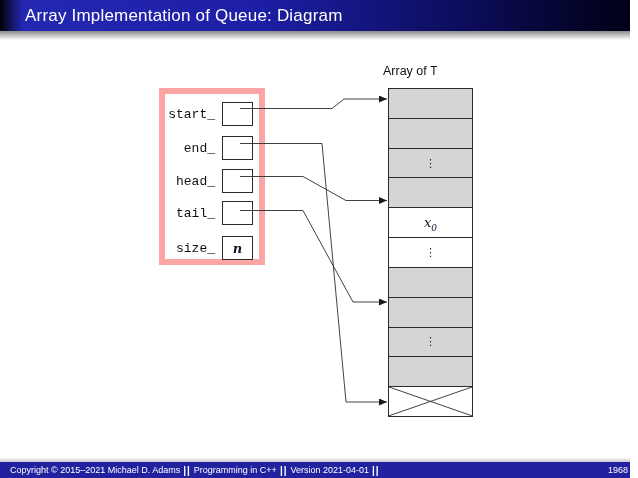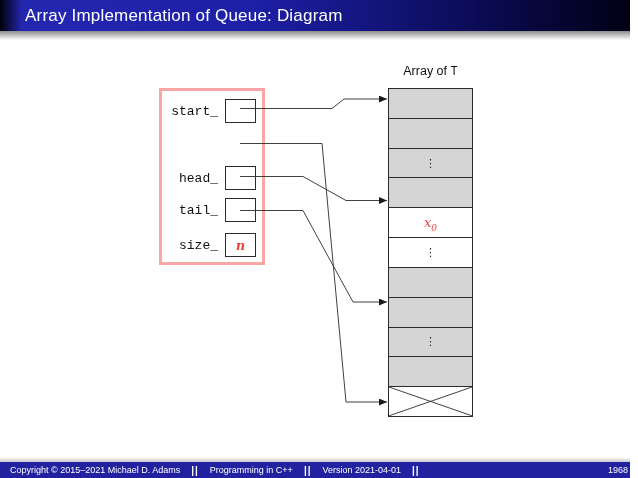--- a/index.html
+++ b/index.html
@@ -10,32 +10,32 @@
   .titlebar{position:absolute;left:0;top:0;width:638px;height:31px;
     background:linear-gradient(90deg,#000006 0px,#2427b0 22px,#1d1fa6 40%,#0b0b55 75%,#000012 100%);
     display:flex;align-items:center;}
   .title{color:#ffffff;font-size:17px;padding-left:25px;letter-spacing:.2px;}
   .titlebar-shadow{position:absolute;left:0;top:31px;width:638px;height:9px;
     background:linear-gradient(180deg,#8d8d8d,#fdfdfd);}
 
   
   .queue-title{position:absolute;left:159px;top:64px;width:106px;text-align:center;
     font-size:12.5px;color:#111;}
-  .array-title{position:absolute;left:383px;top:64px;width:95px;text-align:center;
+  .array-title{position:absolute;left:383px;top:64px;width:95px;text-align:left;
     font-size:12.5px;color:#111;}
   .array-title .mono{font-family:"Liberation Mono",monospace;font-size:12px;}
 
   
   .queue-box{position:absolute;left:159px;top:88px;width:106px;height:177px;
-    border:3px solid #fca5a5;box-sizing:border-box;background:#fff;}
+    border:6px solid #fca5a5;box-sizing:border-box;background:#fff;}
   .qrow{position:absolute;right:6px;height:24px;display:flex;align-items:center;gap:7px;}
   .qlabel{font-family:"Liberation Mono",monospace;font-size:13px;color:#111;white-space:pre;}
   .qcell{width:31px;height:24px;border:1px solid #2b2b2b;box-sizing:border-box;background:#fff;
     display:flex;align-items:center;justify-content:center;flex:none;}
-  .math{font-family:"DejaVu Serif",serif;font-style:italic;font-size:13px;color:#ef4444;}
+  .math{font-family:"DejaVu Serif",serif;font-style:italic;font-size:13px;color:#0f172a;}
   .qcell .math{font-weight:600;}
 
   
   .array-box{position:absolute;left:388px;top:88px;width:85px;height:329px;
     border:1px solid #2b2b2b;box-sizing:border-box;display:flex;flex-direction:column;background:#fff;}
   .acell{flex:1;display:flex;align-items:center;justify-content:center;
     border-top:1px solid #2b2b2b;position:relative;}
   .acell:first-child{border-top:none;}
   .acell.gray{background:#d5d5d5;}
   .acell.white{background:#ffffff;}
@@ -46,39 +46,45 @@
 
   
   .arrows{position:absolute;left:0;top:0;width:638px;height:478px;pointer-events:none;}
   .arrows polyline{fill:none;stroke:#2b2b2b;stroke-width:0.9;}
 
   
   .footer-shadow{position:absolute;left:0;top:457px;width:638px;height:5px;
     background:linear-gradient(180deg,#ffffff,#cacaca);}
   .footerbar{position:absolute;left:0;top:462px;width:638px;height:16px;background:#2222a0;
     display:flex;align-items:center;color:#ffffff;font-size:9px;
-    padding:0 10px;box-sizing:border-box;column-gap:8px;}
+    padding:0 10px;box-sizing:border-box;column-gap:0;}
   .footerbar .sep{font-weight:bold;font-size:10px;margin:0 3px;letter-spacing:1px;}
   .footerbar .page{margin-left:auto;}
 </style>
 </head>
 <body>
 
 <div class="slide">
 
   <div class="titlebar">
     <span class="title">Array Implementation of Queue: Diagram</span>
   </div>
   <div class="titlebar-shadow"></div>
 
   <div class="array-title"><span>Array of </span><span class="mono">T</span></div>
 
   <div class="queue-box">
     <div class="qrow" style="top:8px">
       <span class="qlabel">start_</span>
+      <span class="qcell">
+          <span class="math"></span>
+        </span>
+    </div>
+    <div class="qrow" style="top:42px">
+      <span class="qlabel">end_</span>
       <span class="qcell">
           <span class="math"></span>
         </span>
     </div>
     <div class="qrow" style="top:75px">
       <span class="qlabel">head_</span>
       <span class="qcell">
           <span class="math"></span>
         </span>
     </div>

